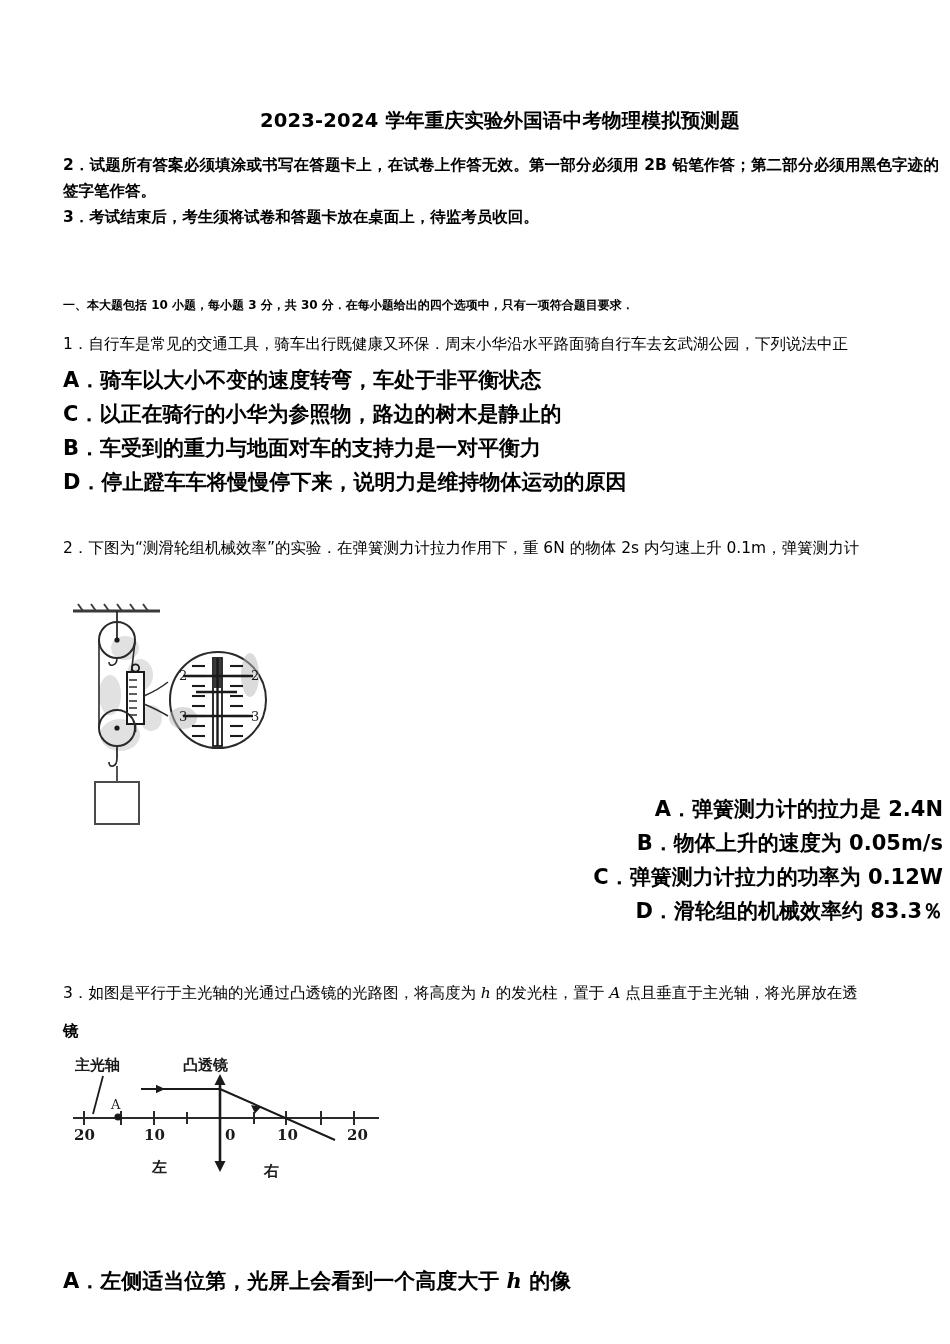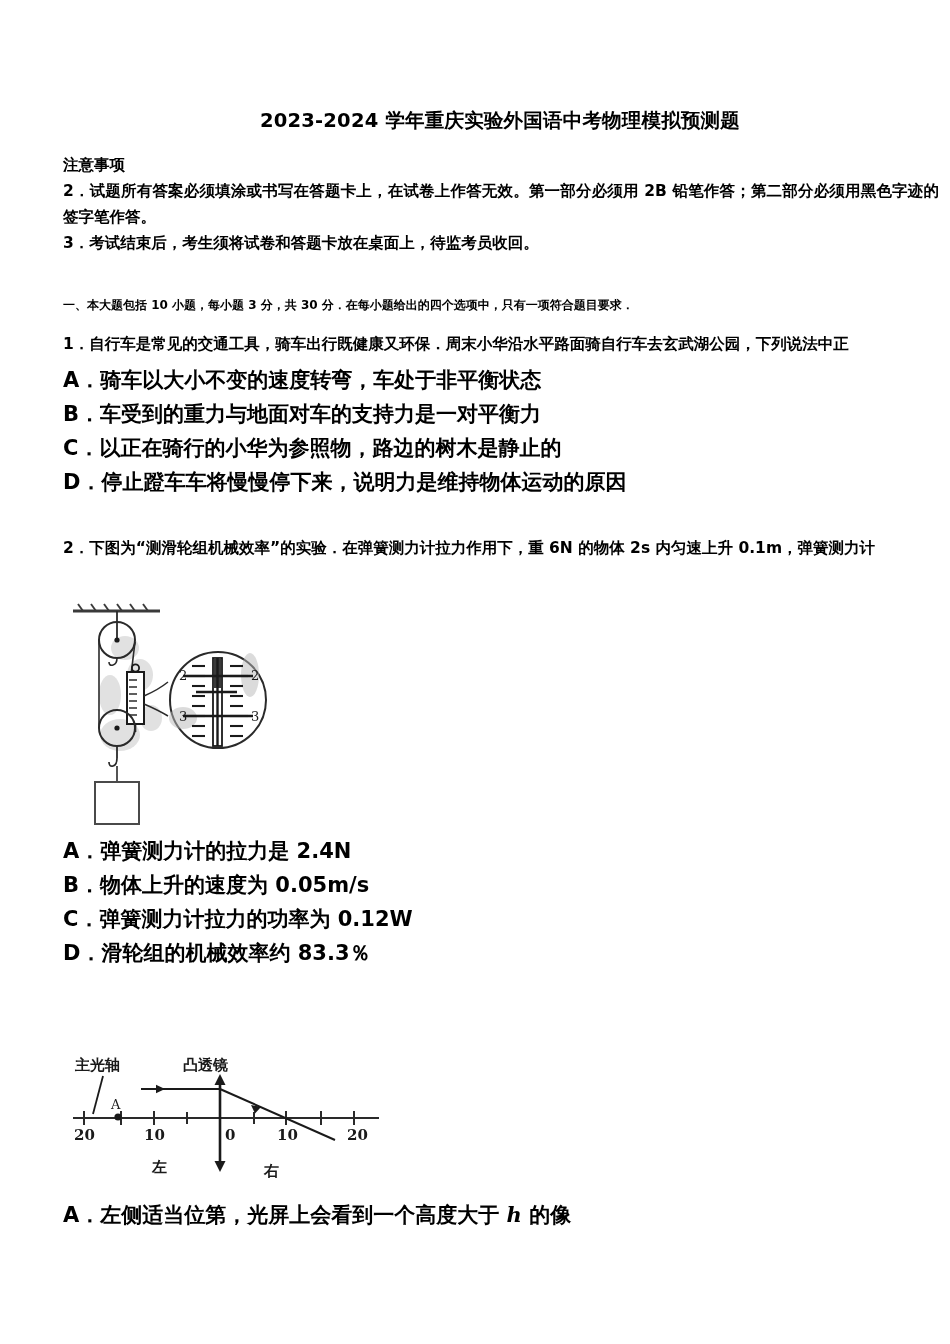--- a/index.html
+++ b/index.html
@@ -58,21 +58,21 @@
     font-weight: bold;
     font-size: 12px;
     line-height: 24px;
   }
   .q-block {
     position: absolute;
     left: 38px;
     width: 880px;
   }
   .q-text {
-    font-weight: bold;
+    font-weight: normal;
     font-size: 15.5px;
     line-height: 38px;
     text-align: justify;
   }
   .q-cont {
     font-weight: bold;
     font-size: 15.5px;
     line-height: 38px;
   }
   .opt {
@@ -106,32 +106,31 @@
   svg { display: block; }
 </style>
 </head>
 <body>
 
 <div class="page">
 
   <div class="doc-title">2023-2024 学年重庆实验外国语中考物理模拟预测题</div>
 
   <div class="notice-block">
-    <div class="notice-head">注意事项</div>
     <div class="notice-line">2．试题所有答案必须填涂或书写在答题卡上，在试卷上作答无效。第一部分必须用 2B 铅笔作答；第二部分必须用黑色字迹的签字笔作答。</div>
     <div class="notice-line">3．考试结束后，考生须将试卷和答题卡放在桌面上，待监考员收回。</div>
   </div>
 
   <div class="section-head">一、本大题包括 10 小题，每小题 3 分，共 30 分．在每小题给出的四个选项中，只有一项符合题目要求．</div>
 
   <div class="q-block" style="top:325px;">
     <div class="q-text"><span>1．</span><span>自行车是常见的交通工具，骑车出行既健康又环保．周末小华沿水平路面骑自行车去玄武湖公园，下列说法中正</span></div>
     <div class="opt"><span class="lbl">A．</span><span>骑车以大小不变的速度转弯，车处于非平衡状态</span></div>
+    <div class="opt"><span class="lbl">C．</span><span>以正在骑行的小华为参照物，路边的树木是静止的</span></div>
     <div class="opt"><span class="lbl">B．</span><span>车受到的重力与地面对车的支持力是一对平衡力</span></div>
-    <div class="opt"><span class="lbl">C．</span><span>以正在骑行的小华为参照物，路边的树木是静止的</span></div>
     <div class="opt"><span class="lbl">D．</span><span>停止蹬车车将慢慢停下来，说明力是维持物体运动的原因</span></div>
   </div>
 
   <div class="q-block" style="top:529px;">
     <div class="q-text"><span>2．</span><span>下图为“测滑轮组机械效率”的实验．在弹簧测力计拉力作用下，重 6N 的物体 2s 内匀速上升 0.1m，弹簧测力计</span></div>
   </div>
 
   <div class="fig-pulley">
     <svg width="260" height="240" viewBox="0 0 260 240">
 
@@ -227,27 +226,31 @@
       <line x1="118" y1="116" x2="188" y2="116" stroke="#1a1a1a" stroke-width="2.6"></line>
       <line x1="152.5" y1="58" x2="152.5" y2="146" stroke="#1a1a1a" stroke-width="2.4"></line>
 
       <text x="114" y="80" font-family="'DejaVu Serif','Liberation Serif',serif" font-size="13" fill="#1a1a1a">2</text>
       <text x="186" y="80" font-family="'DejaVu Serif','Liberation Serif',serif" font-size="13" fill="#1a1a1a">2</text>
       <text x="114" y="121" font-family="'DejaVu Serif','Liberation Serif',serif" font-size="13" fill="#1a1a1a">3</text>
       <text x="186" y="121" font-family="'DejaVu Serif','Liberation Serif',serif" font-size="13" fill="#1a1a1a">3</text>
     </svg>
   </div>
 
-  <div class="q-block" style="top:834px;">
+  <div class="q-block" style="top:792px;text-align:right;">
     <div class="opt"><span class="lbl">A．</span><span>弹簧测力计的拉力是 2.4N</span></div>
     <div class="opt"><span class="lbl">B．</span><span>物体上升的速度为 0.05m/s</span></div>
     <div class="opt"><span class="lbl">C．</span><span>弹簧测力计拉力的功率为 0.12W</span></div>
     <div class="opt"><span class="lbl">D．</span><span>滑轮组的机械效率约 83.3％</span></div>
   </div>
 
+  <div class="q-block" style="top:974px;">
+    <div class="q-text"><span>3．</span><span>如图是平行于主光轴的光通过凸透镜的光路图，将高度为 </span><span class="italic-var">h</span><span> 的发光柱，置于 </span><span class="italic-var">A</span><span> 点且垂直于主光轴，将光屏放在透</span></div>
+    <div class="q-cont">镜</div>
+  </div>
 
   <div class="fig-optics">
     <svg width="330" height="148" viewBox="0 0 330 148">
 
       <line x1="14" y1="70" x2="320" y2="70" stroke="#2a2a2a" stroke-width="2"></line>
 
       <g stroke="#2a2a2a" stroke-width="2">
         <line x1="25" y1="63" x2="25" y2="77"></line>
         <line x1="62" y1="63" x2="62" y2="77"></line>
         <line x1="95" y1="63" x2="95" y2="77"></line>
@@ -280,17 +283,17 @@
       <text x="85" y="92" font-family="'DejaVu Serif','Liberation Serif',serif" font-size="15" font-weight="bold" fill="#1a1a1a">10</text>
       <text x="166" y="92" font-family="'DejaVu Serif','Liberation Serif',serif" font-size="15" font-weight="bold" fill="#1a1a1a">0</text>
       <text x="218" y="92" font-family="'DejaVu Serif','Liberation Serif',serif" font-size="15" font-weight="bold" fill="#1a1a1a">10</text>
       <text x="288" y="92" font-family="'DejaVu Serif','Liberation Serif',serif" font-size="15" font-weight="bold" fill="#1a1a1a">20</text>
 
       <text x="93" y="124" font-family="'DejaVu Sans','Liberation Sans',sans-serif" font-size="15" font-weight="bold" fill="#1a1a1a">左</text>
       <text x="205" y="128" font-family="'DejaVu Sans','Liberation Sans',sans-serif" font-size="15" font-weight="bold" fill="#1a1a1a">右</text>
     </svg>
   </div>
 
-  <div class="q-block" style="top:1198px;">
+  <div class="q-block" style="top:1264px;">
     <div class="opt"><span class="lbl">A．</span><span>左侧适当位第，光屏上会看到一个高度大于 </span><span class="italic-var">h</span><span> 的像</span></div>
   </div>
 
 </div>
 
 </body></html>

